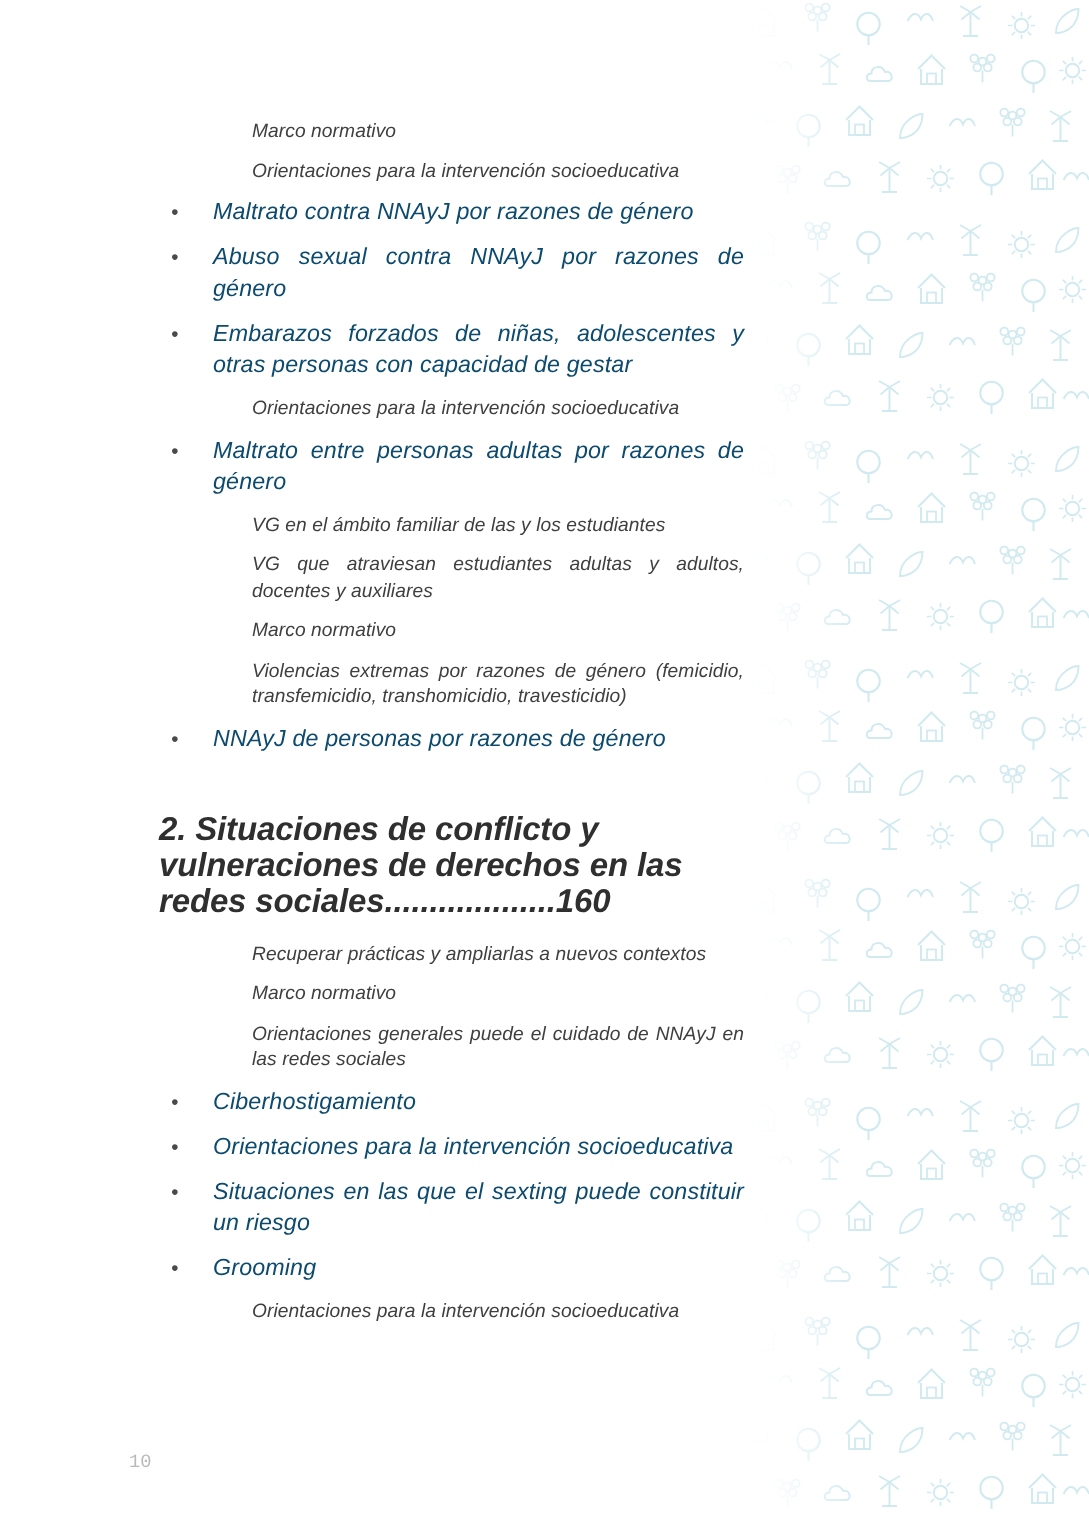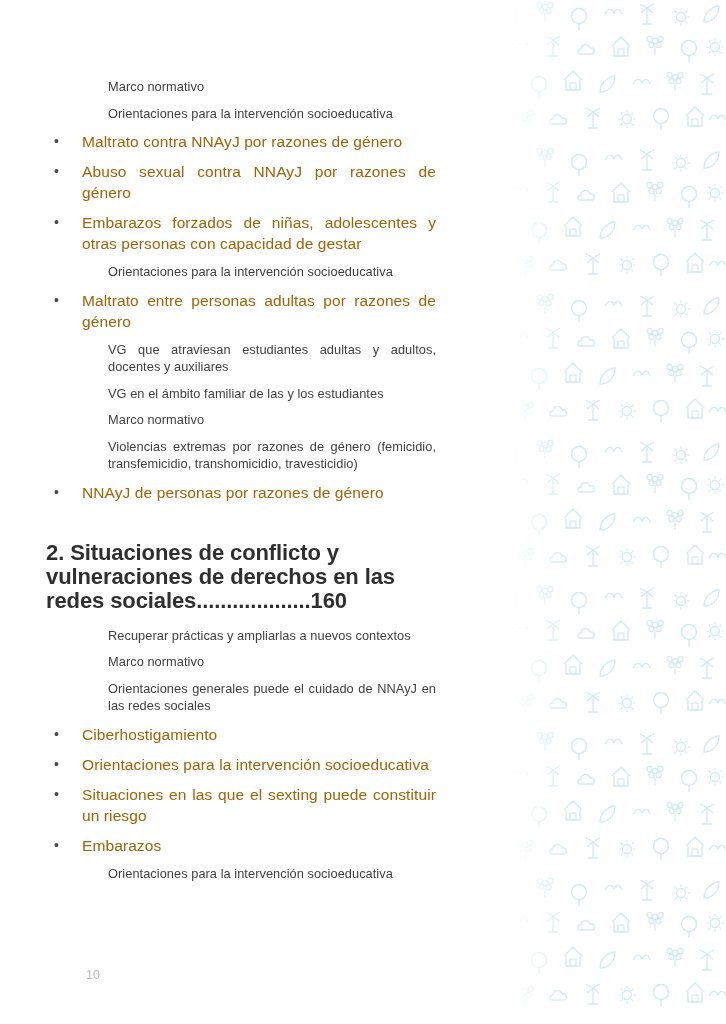--- a/index.html
+++ b/index.html
@@ -43,21 +43,22 @@
     position: relative;
     z-index: 5;
     width: 726px;
     height: 1024px;
     box-sizing: border-box;
     padding: 78px 0 0 0;
   }
 
   .toc {
     width: 390px;
-    margin-left: 46px;
+    margin-left: 106px;
+    font-style: italic;
   }
 
   .row {
     display: flex;
     align-items: flex-start;
     margin-bottom: 9px;
   }
 
   .bullet {
     width: 36px;
@@ -67,21 +68,21 @@
     color: #4a4a4a;
     text-align: left;
     padding-left: 8px;
     box-sizing: border-box;
   }
 
   
   .entry-l1 {
     font-size: 15.5px;
     line-height: 21px;
-    color: #a16207;
+    color: #0c4a6e;
     text-align: justify;
     flex: 1;
     letter-spacing: 0.1px;
   }
 
   
   .row-l2 {
     margin-bottom: 9px;
   }
   .indent-l2 {
@@ -115,20 +116,21 @@
     margin-bottom: 0;
   }
 
   .page-number {
     position: absolute;
     left: 86px;
     bottom: 42px;
     font-size: 12.5px;
     color: #b9b9b9;
     z-index: 6;
+    font-family: Liberation Mono, monospace;
   }
 </style>
 </head>
 <body>
 
 <div class="pattern-band">
   <svg width="230" height="1024" viewBox="0 0 230 1024" xmlns="http://www.w3.org/2000/svg">
     <defs>
       <g id="p-house">
         <path d="M0 10 L9 1 L18 10 M2 10 L2 20 L16 20 L16 10" fill="none" stroke="#cfe9f0" stroke-width="1.4"></path>
@@ -241,28 +243,28 @@
       <div class="entry-l2">Orientaciones para la intervención socioeducativa</div>
     </div>
 
     <div class="row">
       <div class="bullet">•</div>
       <div class="entry-l1"> Maltrato entre personas adultas por razones de género</div>
     </div>
 
     <div class="row row-l2">
       <div class="indent-l2"></div>
+      <div class="entry-l2">VG en el ámbito familiar de las y los estudiantes</div>
+    </div>
+    <div class="row row-l2">
+      <div class="indent-l2"></div>
       <div class="entry-l2">VG que atraviesan estudiantes adultas y adultos, docentes y auxiliares</div>
     </div>
     <div class="row row-l2">
       <div class="indent-l2"></div>
-      <div class="entry-l2">VG en el ámbito familiar de las y los estudiantes</div>
-    </div>
-    <div class="row row-l2">
-      <div class="indent-l2"></div>
       <div class="entry-l2">Marco normativo</div>
     </div>
     <div class="row row-l2">
       <div class="indent-l2"></div>
       <div class="entry-l2">Violencias extremas por razones de género (femicidio, transfemicidio, transhomicidio, travesticidio)</div>
     </div>
 
     <div class="row">
       <div class="bullet">•</div>
       <div class="entry-l1">NNAyJ de personas por razones de género</div>
@@ -290,21 +292,21 @@
     <div class="row">
       <div class="bullet">•</div>
       <div class="entry-l1">Orientaciones para la intervención socioeducativa</div>
     </div>
     <div class="row">
       <div class="bullet">•</div>
       <div class="entry-l1">Situaciones en las que el sexting puede constituir un riesgo</div>
     </div>
     <div class="row">
       <div class="bullet">•</div>
-      <div class="entry-l1">Embarazos</div>
+      <div class="entry-l1">Grooming</div>
     </div>
 
     <div class="row row-l2">
       <div class="indent-l2"></div>
       <div class="entry-l2">Orientaciones para la intervención socioeducativa</div>
     </div>
 
 
   </div>
 

